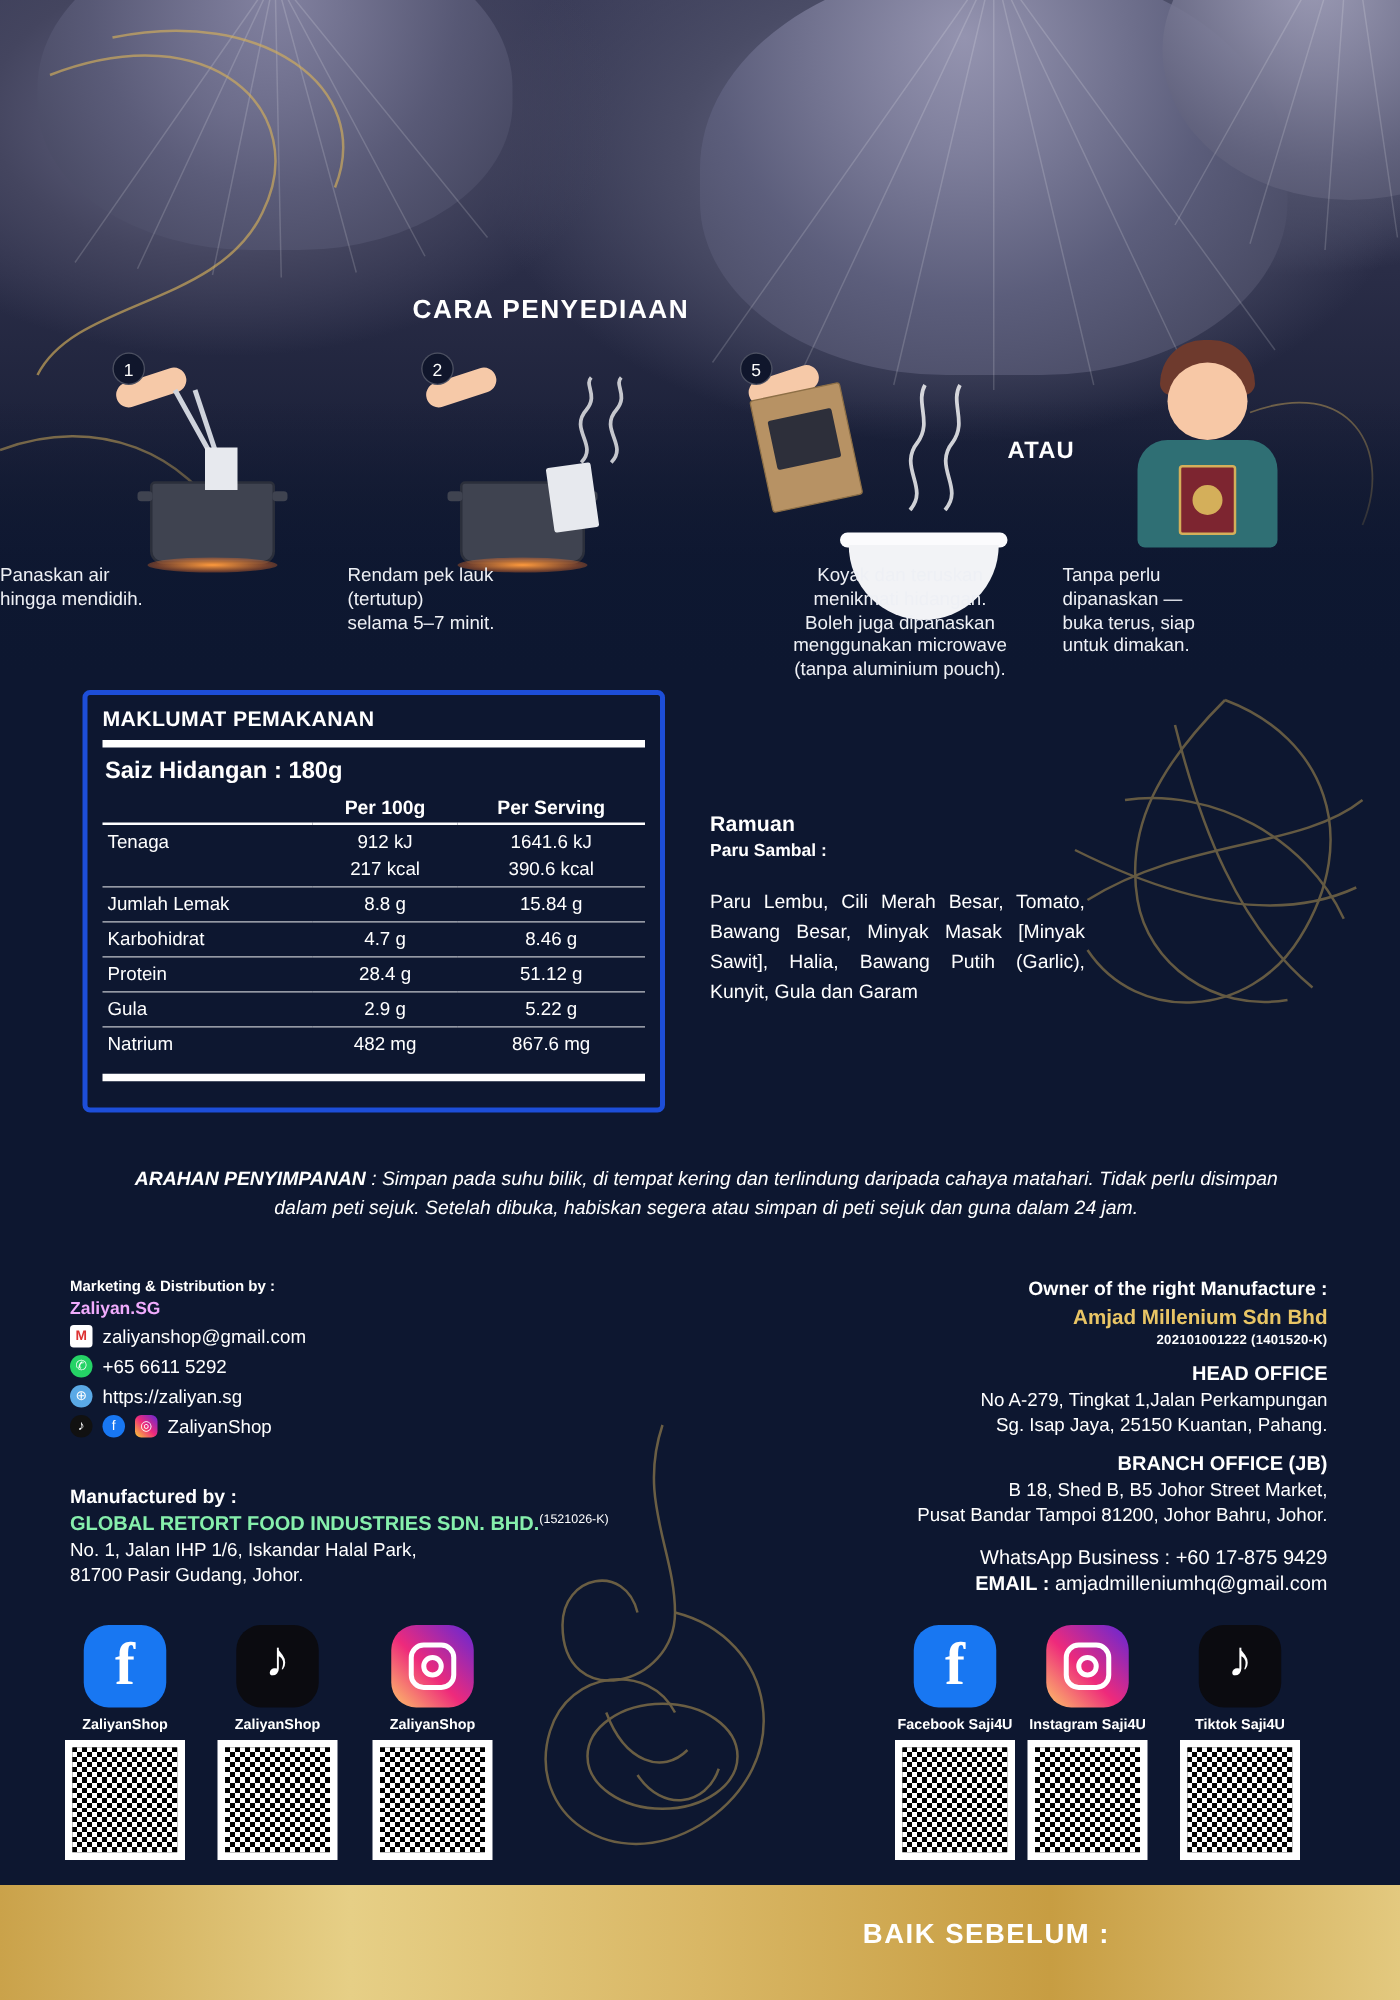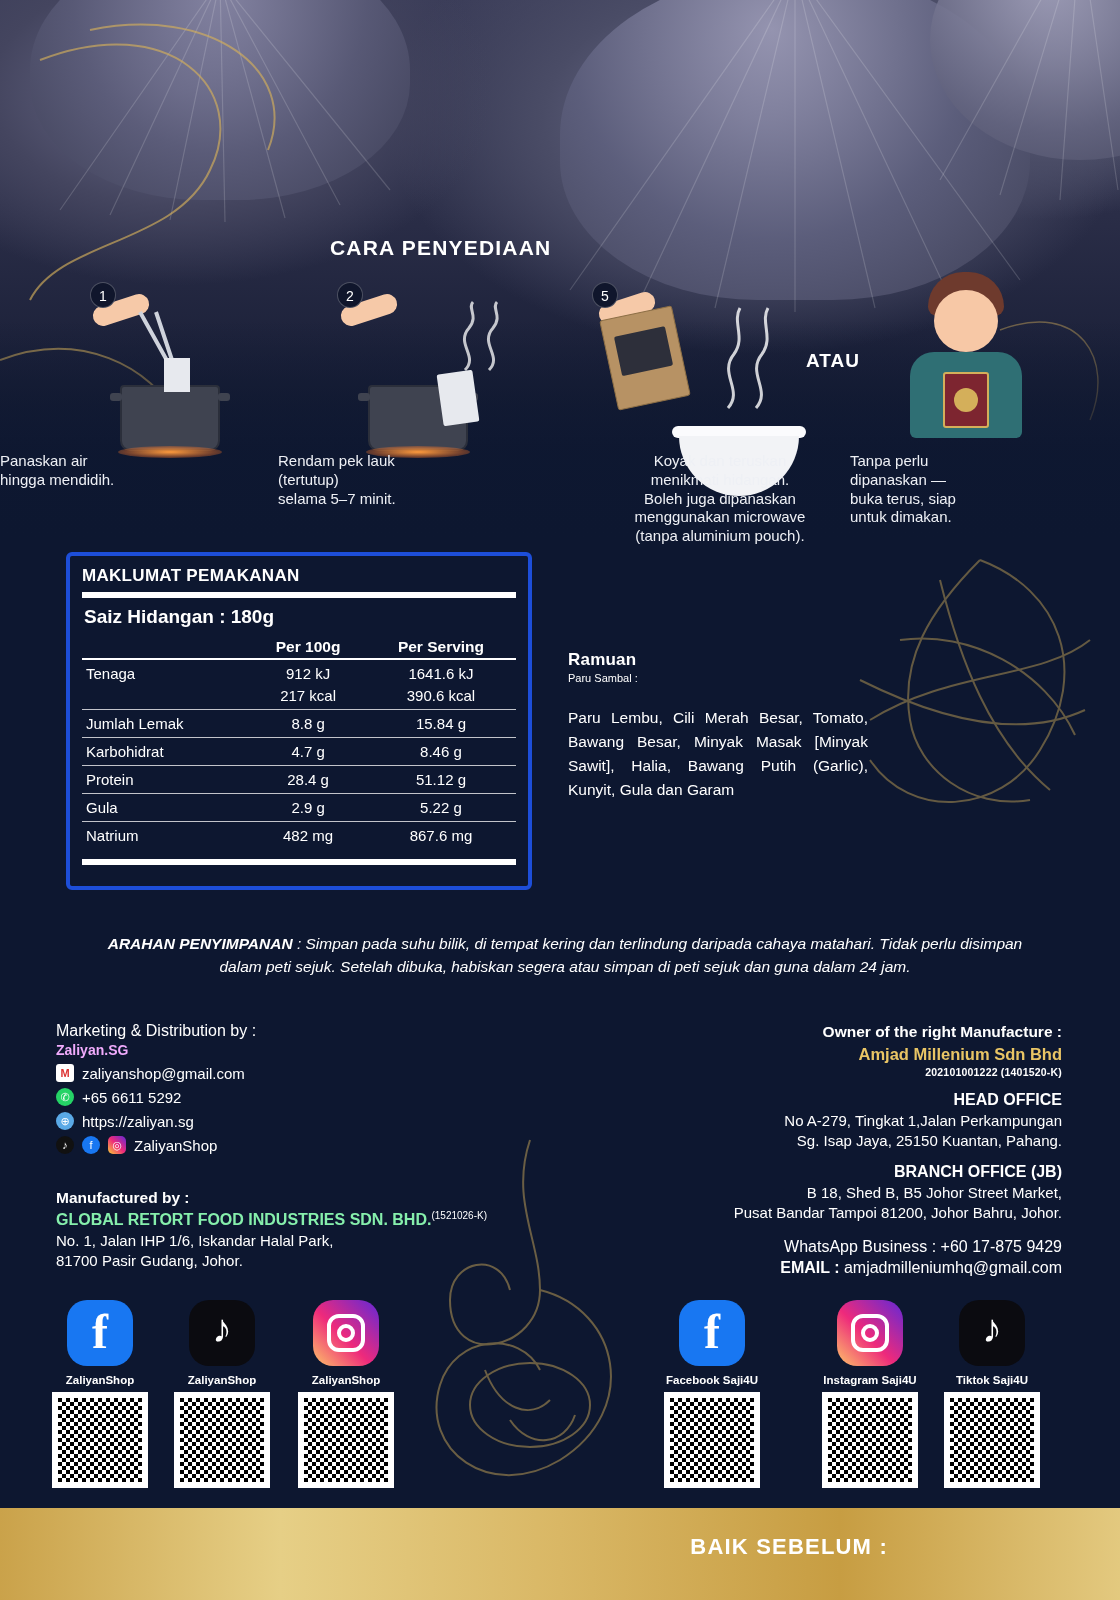--- a/index.html
+++ b/index.html
@@ -95,33 +95,33 @@
   table.nutri-table td { padding:5px 4px; border-top:1px solid rgba(255,255,255,.75); }
   table.nutri-table td.lbl { text-align:left; padding-left:4px; }
   table.nutri-table td.v { text-align:center; }
   table.nutri-table tr.sub td { border-top:none; padding-top:0; }
   table.nutri-table tr.head th { border-bottom:2px solid #ffffff; }
   .nutri-bottom { height:6px; background:#ffffff; margin-top:10px; }
 
   
   .ramuan { position:absolute; left:568px; top:650px; width:300px; }
   .ramuan h3 { margin:0; font-size:17px; font-weight:bold; letter-spacing:.2px; }
-  .ramuan h4 { margin:2px 0 0 0; font-size:11px; font-weight:normal; }
+  .ramuan h4 { margin:2px 0 0 0; font-size:14px; font-weight:bold; }
   .ramuan p { margin:22px 0 0 0; font-size:15.5px; line-height:1.55; text-align:justify; }
 
   
   .storage {
     position:absolute; left:90px; top:932px; width:950px; text-align:center;
     font-size:15.5px; font-style:italic; line-height:1.5;
   }
   .storage b { font-weight:bold; }
 
   
   .mkt { position:absolute; left:56px; top:1022px; width:400px; }
-  .mkt .h { font-size:16px; font-weight:normal; }
+  .mkt .h { font-size:12px; font-weight:bold; }
   .mkt .brand { font-size:14px; font-weight:bold; color:#f0abfc; margin-top:2px; }
   .line { display:flex; align-items:center; gap:8px; font-size:15px; margin-top:6px; }
   .ic { width:18px; height:18px; border-radius:4px; display:inline-block; flex:0 0 18px;
         font-size:11px; line-height:18px; text-align:center; color:#fff; }
   .ic-mail { background:#ffffff; color:#d33; font-weight:bold; border-radius:3px; }
   .ic-wa { background:#25d366; border-radius:50%; }
   .ic-web { background:#5aa9e6; border-radius:50%; }
   .ic-tt { background:#111; border-radius:50%; }
   .ic-fb { background:#1877f2; border-radius:50%; }
   .ic-ig { background:linear-gradient(45deg,#f9ce34,#ee2a7b,#6228d7); border-radius:5px; }
@@ -409,21 +409,21 @@
   <div class="badge badge-ig">
       <div class="sq"></div>
       <div class="ci"></div>
     </div>
   <div class="cap">ZaliyanShop</div>
   <div class="qr">
       <div class="qr-in"></div>
     </div>
 </div>
 
-<div class="soc" style="left:664px; top:1300px;">
+<div class="soc" style="left:716px; top:1300px;">
   <div class="badge badge-fb"></div>
   <div class="cap">Facebook Saji4U</div>
   <div class="qr">
       <div class="qr-in"></div>
     </div>
 </div>
 <div class="soc" style="left:822px; top:1300px;">
   <div class="badge badge-ig">
       <div class="sq"></div>
       <div class="ci"></div>

